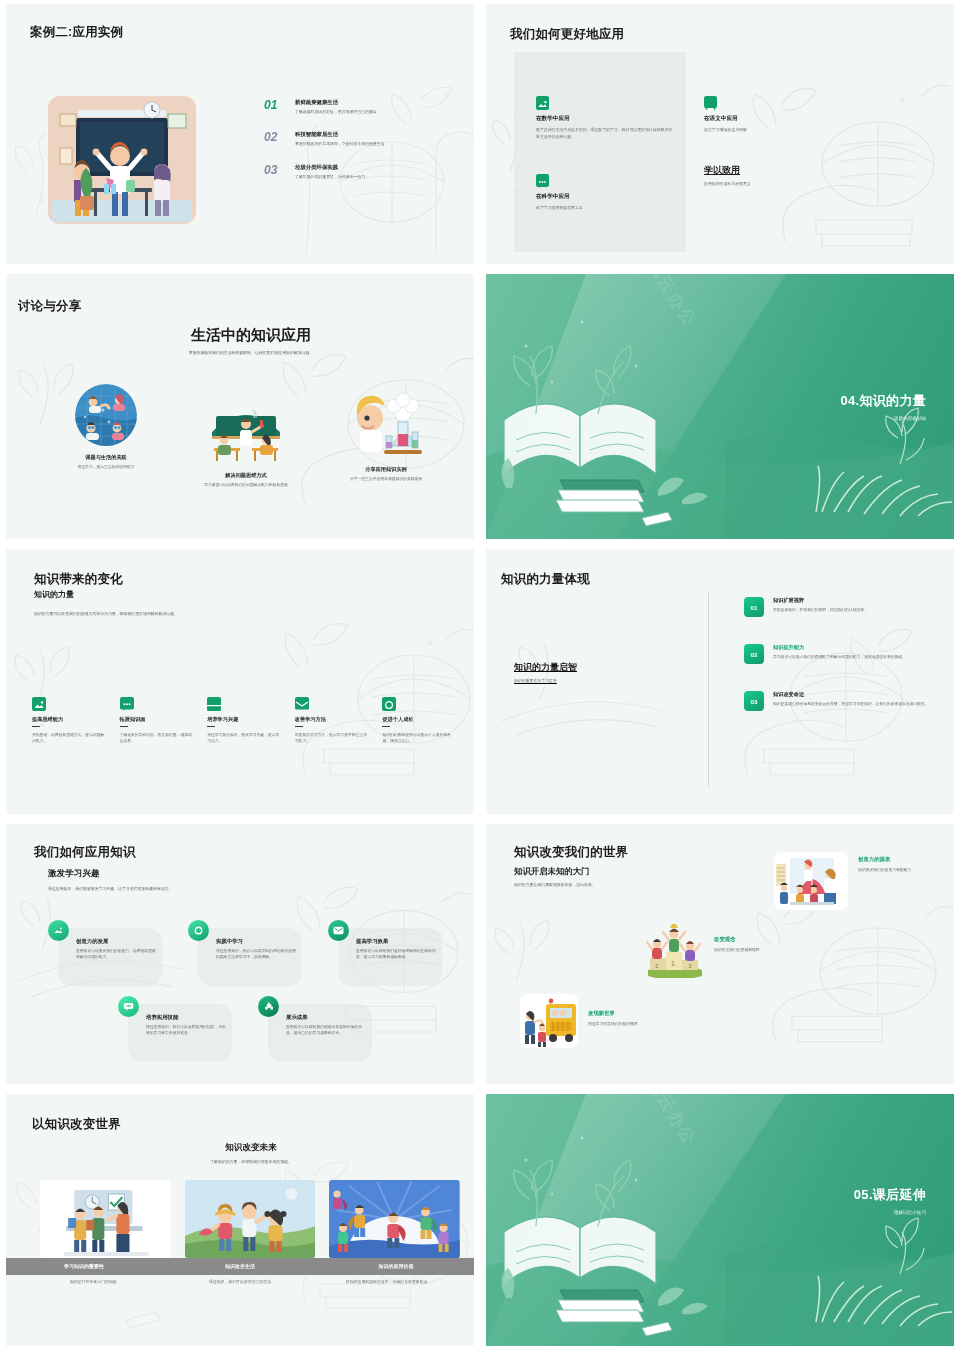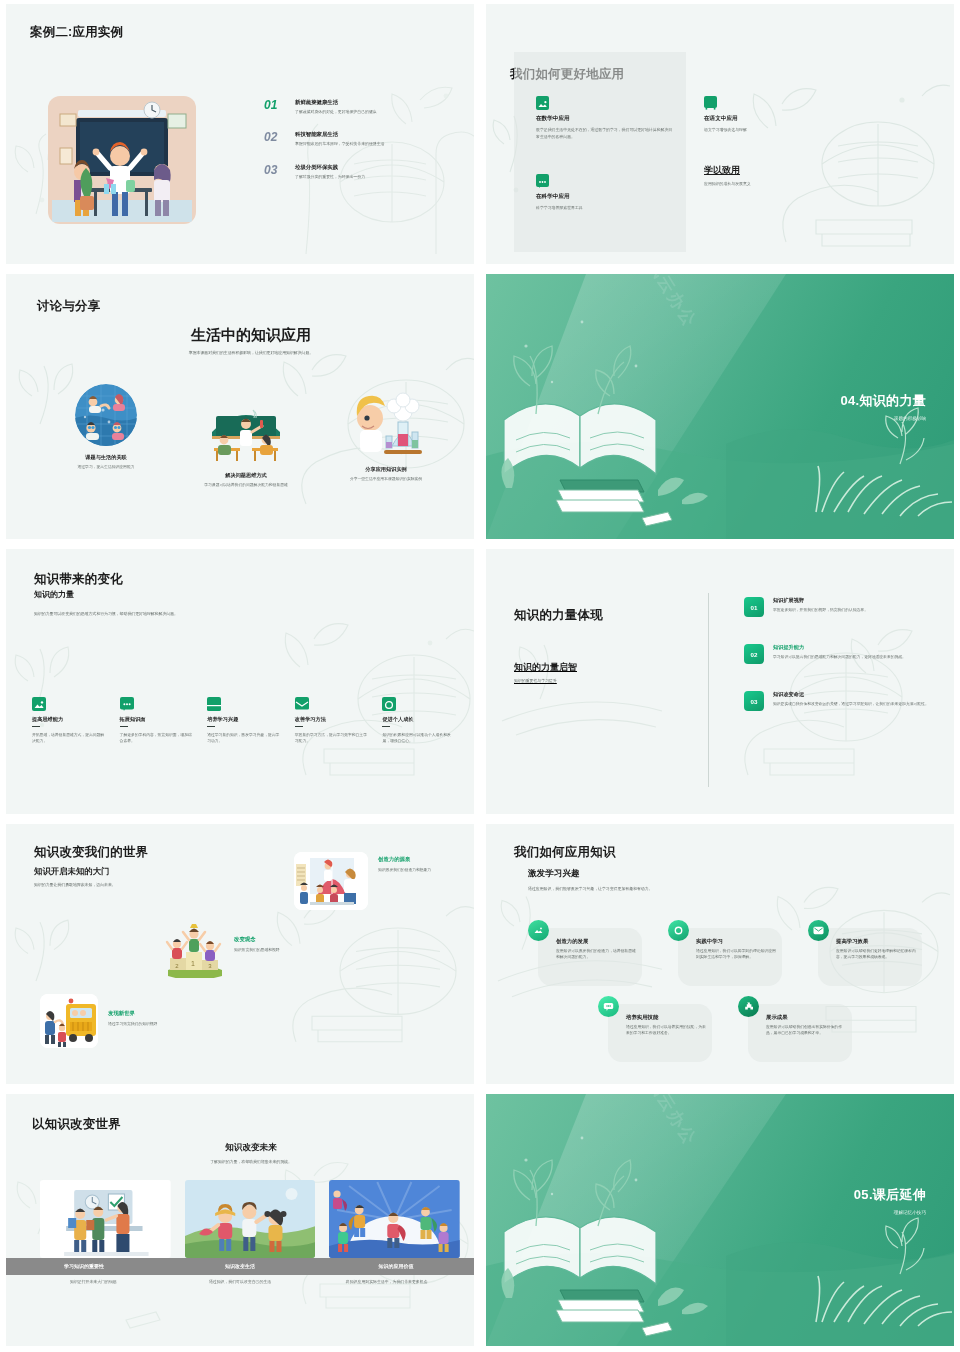--- a/index.html
+++ b/index.html
@@ -48,33 +48,33 @@
     border-radius: 12px; overflow: hidden;
   }
   .s1-list { position: absolute; left: 258px; top: 95px; width: 180px; }
   .s1-item { display: flex; gap: 9px; margin-bottom: 16px; }
   .s1-num { font-size: 12px; font-weight: bold; font-style: italic; color: #7f8ba0; line-height: 1; width: 22px; }
   .s1-num.accent { color: #12a06a; }
   .s1-item h4 { font-size: 5.4px; font-weight: bold; color: #1c1c1c; margin-bottom: 3px; }
   .s1-item p { font-size: 3.9px; color: #646c69; line-height: 1.6; }
 
   
-  .s2-title { left: 24px; top: 22px; margin-top: 40px; }
+  .s2-title { left: 24px; top: 22px; }
   .s2-panel {
     position: absolute; left: 28px; top: 48px; width: 172px; height: 200px;
     background: rgba(224,230,228,.55);
   }
   .s2-col { position: absolute; }
   .s2-ic { width: 13px; height: 11px; background: #12a06a; border-radius: 2px; position: relative; margin-bottom: 8px; }
   .s2-h { font-size: 5.6px; font-weight: bold; color: #1c1c1c; margin-bottom: 4px; }
   .s2-p { font-size: 3.9px; color: #646c69; line-height: 1.7; }
   .s2-big { font-size: 9px; font-weight: bold; color: #1c1c1c; margin-bottom: 4px; text-decoration: underline; }
 
   
-  .s3-title { left: 31px; top: 24px; }
+  .s3-title { left: 12px; top: 24px; }
   .s3-center { position: absolute; left: 110px; top: 52px; width: 270px; text-align: center; }
   .s3-center h2 { font-size: 15px; font-weight: bold; color: #1c1c1c; }
   .s3-center p { font-size: 3.9px; color: #606865; margin-top: 5px; line-height: 1.6; }
   .s3-cards { position: absolute; left: 30px; top: 110px; width: 420px; display: flex; }
   .s3-card { flex: 1; text-align: center; }
   .s3-circle { width: 62px; height: 62px; border-radius: 50%; margin: 0 auto 8px; overflow: hidden; position: relative; }
   .s3-card h4 { font-size: 5.2px; font-weight: bold; color: #1c1c1c; margin-bottom: 3px; }
   .s3-card p { font-size: 3.8px; color: #646c69; line-height: 1.6; padding: 0 14px; }
 
   
@@ -95,21 +95,21 @@
   .s5-sub { position: absolute; left: 28px; top: 40px; font-size: 8px; font-weight: bold; color: #1c1c1c; }
   .s5-desc { position: absolute; left: 28px; top: 62px; width: 330px; font-size: 3.9px; color: #5f6764; line-height: 1.6; }
   .s5-cols { position: absolute; left: 26px; top: 148px; width: 432px; display: flex; gap: 6px; }
   .s5-col { flex: 1; }
   .s5-ic { width: 14px; height: 12px; background: #12a06a; border-radius: 2px; margin-bottom: 7px; position: relative; }
   .s5-col h4 { font-size: 5.2px; font-weight: bold; color: #1c1c1c; margin-bottom: 3px; }
   .s5-rule { width: 8px; height: 1.2px; background: #34403c; margin-bottom: 5px; }
   .s5-col p { font-size: 3.8px; color: #646c69; line-height: 1.65; padding-right: 8px; }
 
   
-  .s6-title { left: 28px; top: 22px; margin-top: 36px; }
+  .s6-title { left: 15px; top: 22px; }
   .s6-left { position: absolute; left: 28px; top: 112px; text-decoration: underline; }
   .s6-left h3 { font-size: 9px; font-weight: bold; color: #1c1c1c; }
   .s6-left p { font-size: 3.9px; color: #606865; margin-top: 4px; }
   .s6-divider { position: absolute; left: 222px; top: 44px; width: 1px; height: 194px; background: #cdd6d3; }
   .s6-list { position: absolute; left: 258px; top: 48px; width: 190px; }
   .s6-row { display: flex; gap: 9px; margin-bottom: 27px; }
   .s6-badge {
     width: 20px; height: 20px; flex: 0 0 20px; border-radius: 4px;
     background: linear-gradient(150deg,#19c98d,#0f9a69);
     color: #fff; font-size: 6.2px; font-weight: bold;
@@ -687,20 +687,116 @@
         </div>
       </div>
     </div>
   </div>
 
   <div class="slide">
     <div class="canvas">
       <div class="bg-art">
         <svg viewBox="0 0 468 265" preserveAspectRatio="none">
           <g fill="none" stroke="#e0e9e5" stroke-width="1.1">
+            <ellipse cx="398" cy="130" rx="54" ry="42"></ellipse>
+              <path d="M344 130 q54 -38 108 0"></path>
+              <path d="M398 90 L398 172"></path>
+            <path d="M356 112 q40 -8 80 0 M356 128 q40 -8 80 0 M356 144 q40 -8 80 0"></path>
+            <path d="M340 186 h90 v14 h-90 z M346 200 h84 v12 h-84 z"></path>
+            <path d="M318 80 q12 -20 34 -14 q-10 22 -34 20"></path>
+            <path d="M306 108 q-18 -14 -14 -34 q20 8 22 32"></path>
+            <path d="M436 80 q14 -14 28 -8"></path>
+            <path d="M12 160 q80 -34 164 -12 M26 176 q70 -28 140 -10"></path>
+            <path d="M36 128 q14 -34 4 -54 M28 104 q-16 -10 -12 -26 q16 4 18 22"></path>
+          </g>
+        </svg>
+      </div>
+
+      <div class="slide-title s8-title">我们如何应用知识</div>
+      <div class="s8-sub">激发学习兴趣</div>
+      <div class="s8-desc">通过应用知识，我们能够激发学习兴趣，让学习变得更加有趣和有动力。</div>
+
+      <div class="s8-card" style="left:42px; top:96px;">
+        <div class="s8-pill"></div>
+        <div class="s8-bubble" style="background:linear-gradient(150deg,#3fe0a0,#13a772);">
+          <svg width="11" height="9" viewBox="0 0 11 9">
+              <path d="M1.5 7 L4 4 L5.8 5.8 L7.4 4.4 L9.4 7 Z" fill="#fff"></path>
+              <circle cx="8" cy="2.4" r=".9" fill="#fff"></circle>
+            </svg>
+        </div>
+        <div class="s8-txt">
+          <h4>创造力的发展</h4>
+          <p>应用知识可以激发我们的创造力，培养创新思维和解决问题的能力。</p>
+        </div>
+      </div>
+
+      <div class="s8-card" style="left:182px; top:96px;">
+        <div class="s8-pill"></div>
+        <div class="s8-bubble" style="background:linear-gradient(150deg,#42e5a6,#0fa06d);">
+          <svg width="11" height="11" viewBox="0 0 11 11">
+              <circle cx="5.5" cy="5.5" r="3.2" fill="none" stroke="#fff" stroke-width="1.4"></circle>
+            </svg>
+        </div>
+        <div class="s8-txt">
+          <h4>实践中学习</h4>
+          <p>通过应用知识，我们可以将学到的理论知识应用到实际生活和学习中，加深理解。</p>
+        </div>
+      </div>
+
+      <div class="s8-card" style="left:322px; top:96px;">
+        <div class="s8-pill"></div>
+        <div class="s8-bubble" style="background:linear-gradient(150deg,#2dc98f,#0b8f60);">
+          <svg width="11" height="9" viewBox="0 0 11 9">
+              <rect x=".5" y=".8" width="10" height="7.4" rx="1.4" fill="#fff"></rect>
+              <path d="M1.4 2 L5.5 5 L9.6 2" stroke="#19a971" fill="none" stroke-width=".9"></path>
+            </svg>
+        </div>
+        <div class="s8-txt">
+          <h4>提高学习效果</h4>
+          <p>应用知识可以帮助我们更好地理解和记忆课程内容，提高学习效果和成绩表现。</p>
+        </div>
+      </div>
+
+      <div class="s8-card" style="left:112px; top:172px;">
+        <div class="s8-pill"></div>
+        <div class="s8-bubble" style="background:linear-gradient(150deg,#4cefb0,#18b97e);">
+          <svg width="11" height="9" viewBox="0 0 11 9">
+              <rect x=".8" y="1" width="9.4" height="6" rx="1.6" fill="#fff"></rect>
+              <path d="M3.4 7 L5.4 5.8 L3.8 9 Z" fill="#fff"></path>
+              <circle cx="4" cy="4" r=".7" fill="#19a971"></circle>
+              <circle cx="5.6" cy="4" r=".7" fill="#19a971"></circle>
+              <circle cx="7.2" cy="4" r=".7" fill="#19a971"></circle>
+            </svg>
+        </div>
+        <div class="s8-txt">
+          <h4>培养实用技能</h4>
+          <p>通过应用知识，我们可以培养实用的技能，为未来的学习和工作做好准备。</p>
+        </div>
+      </div>
+
+      <div class="s8-card" style="left:252px; top:172px;">
+        <div class="s8-pill"></div>
+        <div class="s8-bubble" style="background:linear-gradient(150deg,#1fbd83,#08794f);">
+          <svg width="11" height="11" viewBox="0 0 11 11">
+              <path d="M4.2 1.6 h2.6 v1.6 h1.6 v2.6 h1.6 v2.6 h-2.6 v-1.6 h-2.6 v1.6 h-2.6 v-2.6 h1.6 v-2.6 h1.6 z" fill="#fff"></path>
+            </svg>
+        </div>
+        <div class="s8-txt">
+          <h4>展示成果</h4>
+          <p>应用知识可以帮助我们创造出有实际价值的作品，展示自己的学习成果和才华。</p>
+        </div>
+      </div>
+    </div>
+  </div>
+
+  <div class="slide">
+    <div class="canvas">
+      <div class="bg-art">
+        <svg viewBox="0 0 468 265" preserveAspectRatio="none">
+          <g fill="none" stroke="#e0e9e5" stroke-width="1.1">
             <ellipse cx="392" cy="150" rx="58" ry="44"></ellipse>
               <path d="M334 150 q58 -40 116 0"></path>
               <path d="M392 108 L392 194"></path>
             <path d="M350 130 q42 -8 84 0 M350 148 q42 -8 84 0 M350 166 q42 -8 84 0"></path>
             <path d="M290 222 q-10 -28 12 -42 q42 -22 84 -6"></path>
             <path d="M306 196 h90 v14 h-90 z M312 210 h84 v12 h-84 z"></path>
             <path d="M298 96 q12 -20 34 -14 q-10 22 -34 20"></path>
             <path d="M286 124 q-18 -14 -14 -34 q20 8 22 32"></path>
             <path d="M440 94 q14 -14 28 -8"></path>
             <path d="M30 160 q14 -38 4 -60 M22 132 q-16 -10 -12 -26 q16 4 18 22"></path>
@@ -821,116 +917,20 @@
               <path d="M19 32 q3 -5 6 0" fill="#7a4b2a"></path>
               <rect x="18" y="38" width="8" height="10" rx="2" fill="#d94f56"></rect>
               <rect x="18" y="48" width="3" height="5" fill="#3b4b5c"></rect>
               <rect x="23" y="48" width="3" height="5" fill="#3b4b5c"></rect>
             </g>
         </svg>
       </div>
       <div class="s7-block" style="left:102px; top:186px; width:120px;">
         <h4>发现新世界</h4>
         <p>通过学习拓宽我们的知识视野</p>
-      </div>
-    </div>
-  </div>
-
-  <div class="slide">
-    <div class="canvas">
-      <div class="bg-art">
-        <svg viewBox="0 0 468 265" preserveAspectRatio="none">
-          <g fill="none" stroke="#e0e9e5" stroke-width="1.1">
-            <ellipse cx="398" cy="130" rx="54" ry="42"></ellipse>
-              <path d="M344 130 q54 -38 108 0"></path>
-              <path d="M398 90 L398 172"></path>
-            <path d="M356 112 q40 -8 80 0 M356 128 q40 -8 80 0 M356 144 q40 -8 80 0"></path>
-            <path d="M340 186 h90 v14 h-90 z M346 200 h84 v12 h-84 z"></path>
-            <path d="M318 80 q12 -20 34 -14 q-10 22 -34 20"></path>
-            <path d="M306 108 q-18 -14 -14 -34 q20 8 22 32"></path>
-            <path d="M436 80 q14 -14 28 -8"></path>
-            <path d="M12 160 q80 -34 164 -12 M26 176 q70 -28 140 -10"></path>
-            <path d="M36 128 q14 -34 4 -54 M28 104 q-16 -10 -12 -26 q16 4 18 22"></path>
-          </g>
-        </svg>
-      </div>
-
-      <div class="slide-title s8-title">我们如何应用知识</div>
-      <div class="s8-sub">激发学习兴趣</div>
-      <div class="s8-desc">通过应用知识，我们能够激发学习兴趣，让学习变得更加有趣和有动力。</div>
-
-      <div class="s8-card" style="left:42px; top:96px;">
-        <div class="s8-pill"></div>
-        <div class="s8-bubble" style="background:linear-gradient(150deg,#3fe0a0,#13a772);">
-          <svg width="11" height="9" viewBox="0 0 11 9">
-              <path d="M1.5 7 L4 4 L5.8 5.8 L7.4 4.4 L9.4 7 Z" fill="#fff"></path>
-              <circle cx="8" cy="2.4" r=".9" fill="#fff"></circle>
-            </svg>
-        </div>
-        <div class="s8-txt">
-          <h4>创造力的发展</h4>
-          <p>应用知识可以激发我们的创造力，培养创新思维和解决问题的能力。</p>
-        </div>
-      </div>
-
-      <div class="s8-card" style="left:182px; top:96px;">
-        <div class="s8-pill"></div>
-        <div class="s8-bubble" style="background:linear-gradient(150deg,#42e5a6,#0fa06d);">
-          <svg width="11" height="11" viewBox="0 0 11 11">
-              <circle cx="5.5" cy="5.5" r="3.2" fill="none" stroke="#fff" stroke-width="1.4"></circle>
-            </svg>
-        </div>
-        <div class="s8-txt">
-          <h4>实践中学习</h4>
-          <p>通过应用知识，我们可以将学到的理论知识应用到实际生活和学习中，加深理解。</p>
-        </div>
-      </div>
-
-      <div class="s8-card" style="left:322px; top:96px;">
-        <div class="s8-pill"></div>
-        <div class="s8-bubble" style="background:linear-gradient(150deg,#2dc98f,#0b8f60);">
-          <svg width="11" height="9" viewBox="0 0 11 9">
-              <rect x=".5" y=".8" width="10" height="7.4" rx="1.4" fill="#fff"></rect>
-              <path d="M1.4 2 L5.5 5 L9.6 2" stroke="#19a971" fill="none" stroke-width=".9"></path>
-            </svg>
-        </div>
-        <div class="s8-txt">
-          <h4>提高学习效果</h4>
-          <p>应用知识可以帮助我们更好地理解和记忆课程内容，提高学习效果和成绩表现。</p>
-        </div>
-      </div>
-
-      <div class="s8-card" style="left:112px; top:172px;">
-        <div class="s8-pill"></div>
-        <div class="s8-bubble" style="background:linear-gradient(150deg,#4cefb0,#18b97e);">
-          <svg width="11" height="9" viewBox="0 0 11 9">
-              <rect x=".8" y="1" width="9.4" height="6" rx="1.6" fill="#fff"></rect>
-              <path d="M3.4 7 L5.4 5.8 L3.8 9 Z" fill="#fff"></path>
-              <circle cx="4" cy="4" r=".7" fill="#19a971"></circle>
-              <circle cx="5.6" cy="4" r=".7" fill="#19a971"></circle>
-              <circle cx="7.2" cy="4" r=".7" fill="#19a971"></circle>
-            </svg>
-        </div>
-        <div class="s8-txt">
-          <h4>培养实用技能</h4>
-          <p>通过应用知识，我们可以培养实用的技能，为未来的学习和工作做好准备。</p>
-        </div>
-      </div>
-
-      <div class="s8-card" style="left:252px; top:172px;">
-        <div class="s8-pill"></div>
-        <div class="s8-bubble" style="background:linear-gradient(150deg,#1fbd83,#08794f);">
-          <svg width="11" height="11" viewBox="0 0 11 11">
-              <path d="M4.2 1.6 h2.6 v1.6 h1.6 v2.6 h1.6 v2.6 h-2.6 v-1.6 h-2.6 v1.6 h-2.6 v-2.6 h1.6 v-2.6 h1.6 z" fill="#fff"></path>
-            </svg>
-        </div>
-        <div class="s8-txt">
-          <h4>展示成果</h4>
-          <p>应用知识可以帮助我们创造出有实际价值的作品，展示自己的学习成果和才华。</p>
-        </div>
       </div>
     </div>
   </div>
 
   <div class="slide">
     <div class="canvas">
       <div class="bg-art">
         <svg viewBox="0 0 468 252" preserveAspectRatio="none">
           <g fill="none" stroke="#e2ebe7" stroke-width="1.1">
             <ellipse cx="408" cy="150" rx="54" ry="40"></ellipse>

